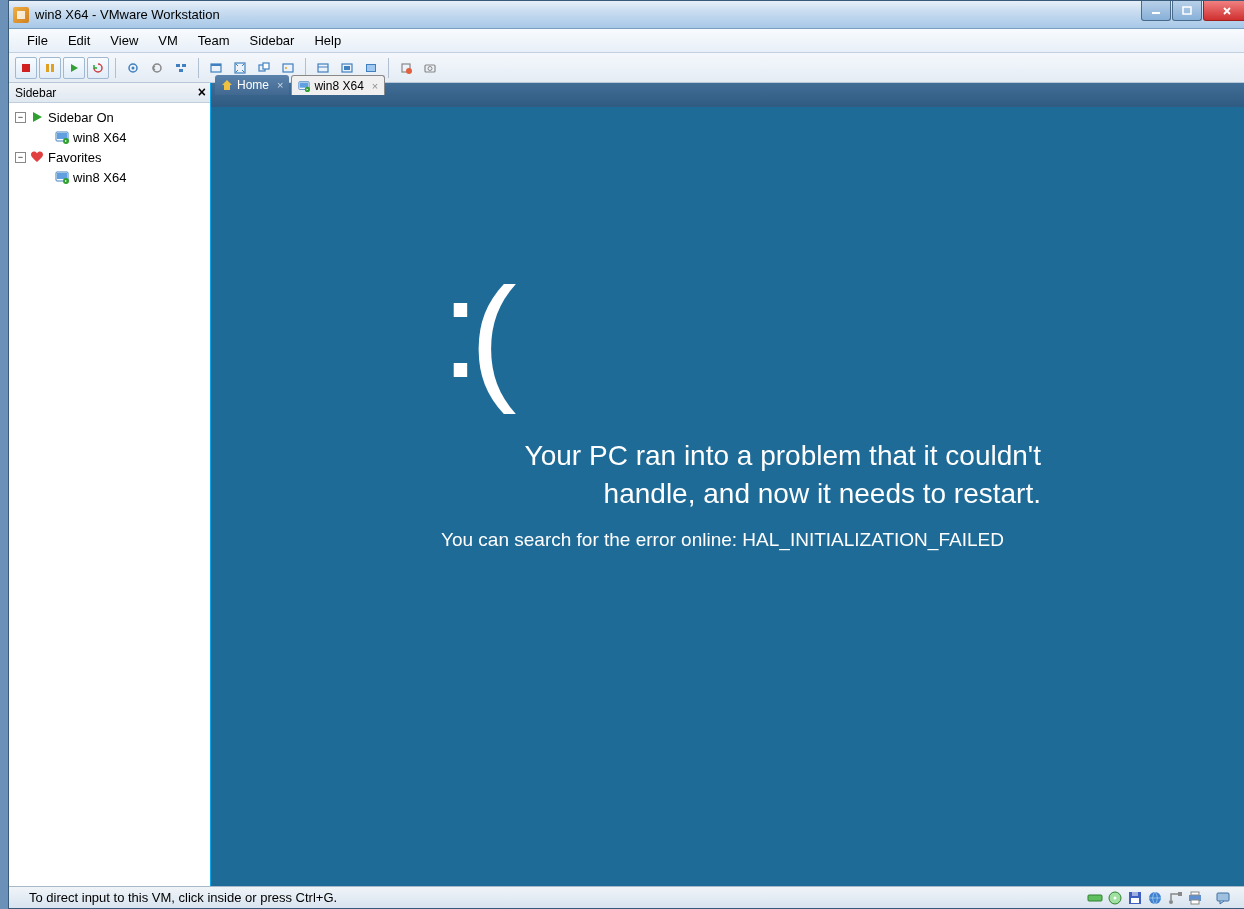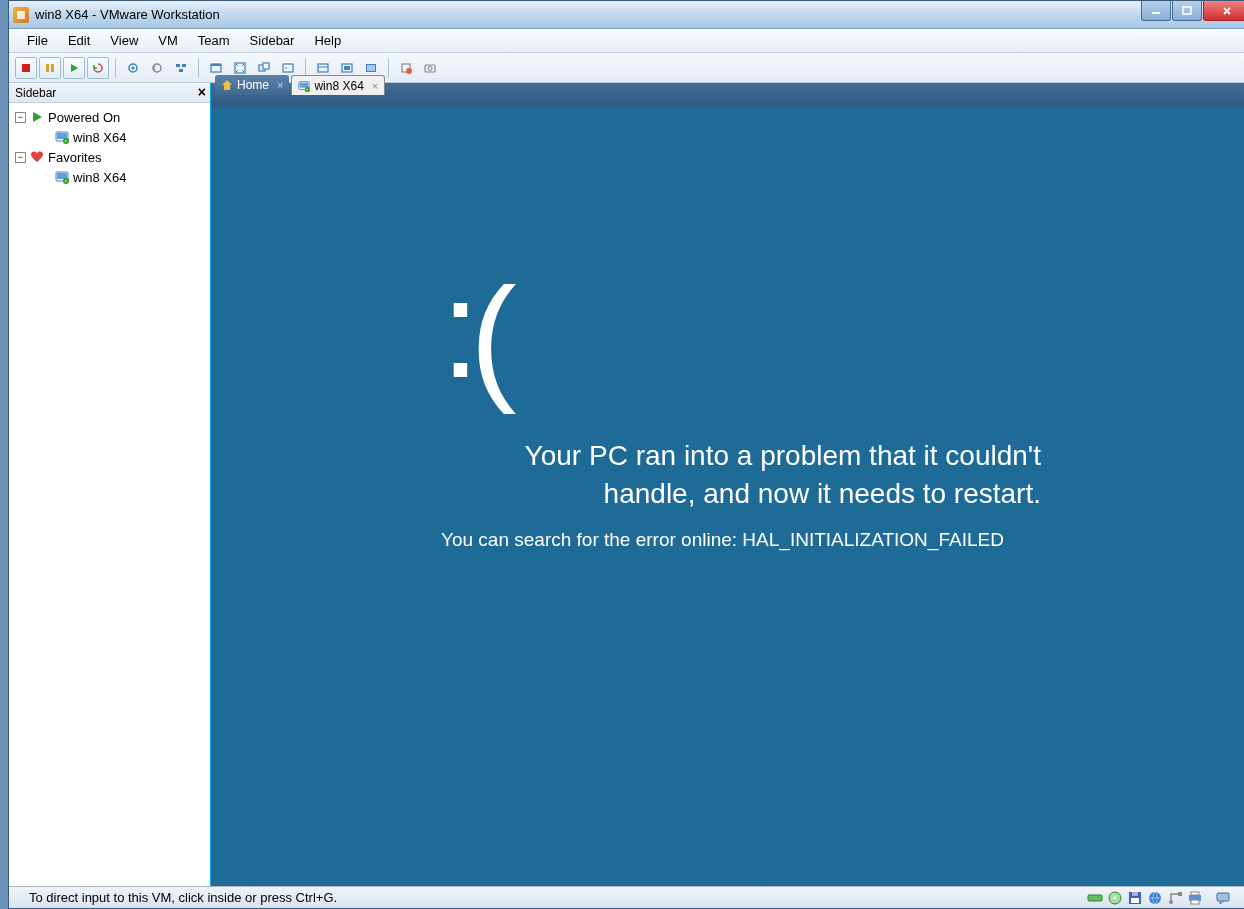--- a/index.html
+++ b/index.html
@@ -387,21 +387,21 @@
       <div class="sidebar-header">
         <span>Sidebar</span>
         <span class="sidebar-close">×</span>
       </div>
       <div class="tree">
         <div class="tree-row">
           <span class="tree-toggle">−</span>
           <svg class="vm-mini-icon" viewBox="0 0 14 14">
               <path d="M3 2 L12 7 L3 12 Z" fill="#30a030"></path>
             </svg>
-          <span>Powered On</span>
+          <span>Sidebar On</span>
         </div>
         <div class="tree-row">
           <span class="tree-indent"></span>
           <svg class="vm-mini-icon" viewBox="0 0 14 14">
               <rect x="1" y="2" width="12" height="9" rx="1" fill="#fff" stroke="#4080c0"></rect>
               <rect x="2" y="3" width="10" height="6" fill="#60a0e0"></rect>
               <circle cx="11" cy="11" r="3" fill="#30a030"></circle>
               <path d="M10 10 L12 11 L10 12 Z" fill="#fff"></path>
             </svg>
           <span>win8 X64</span>

